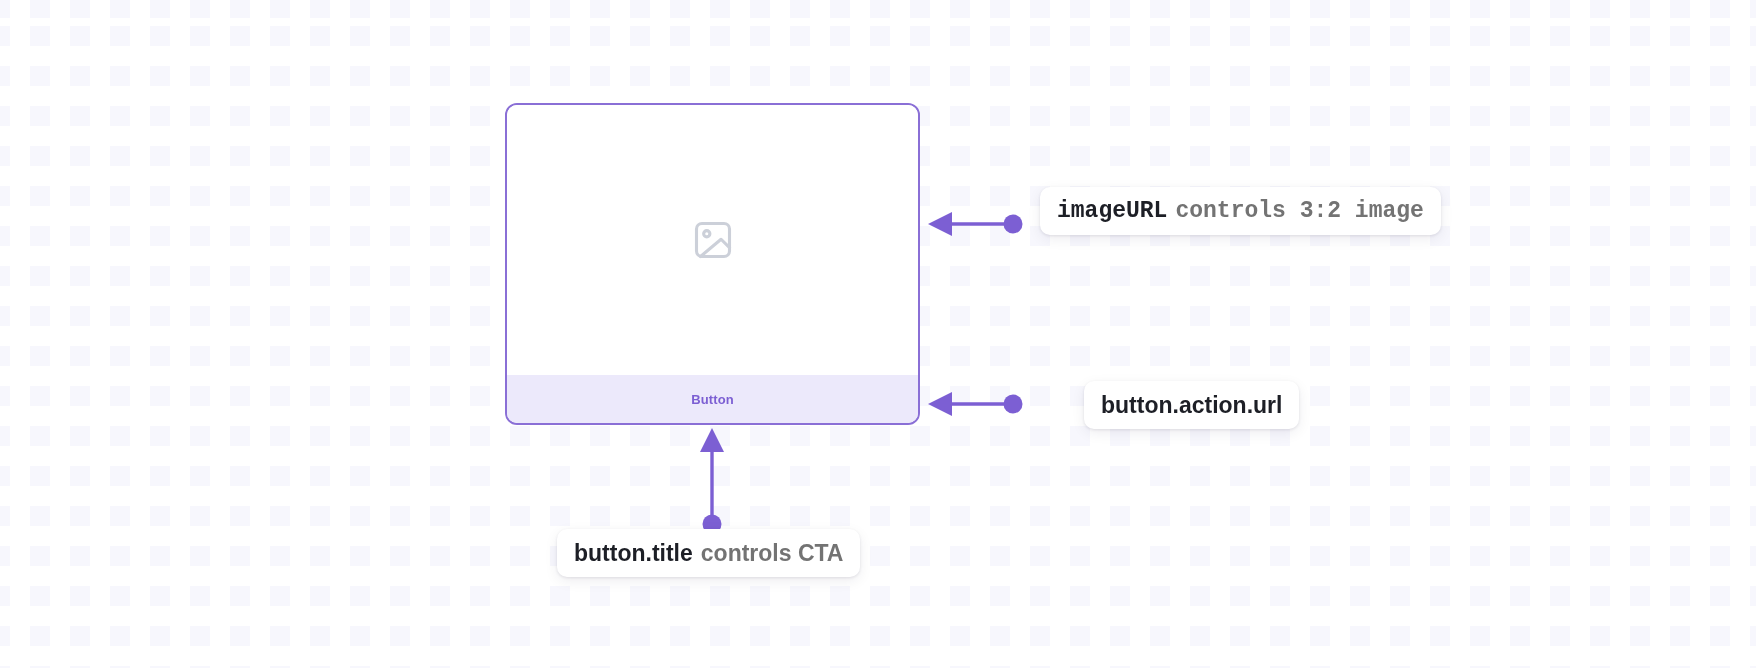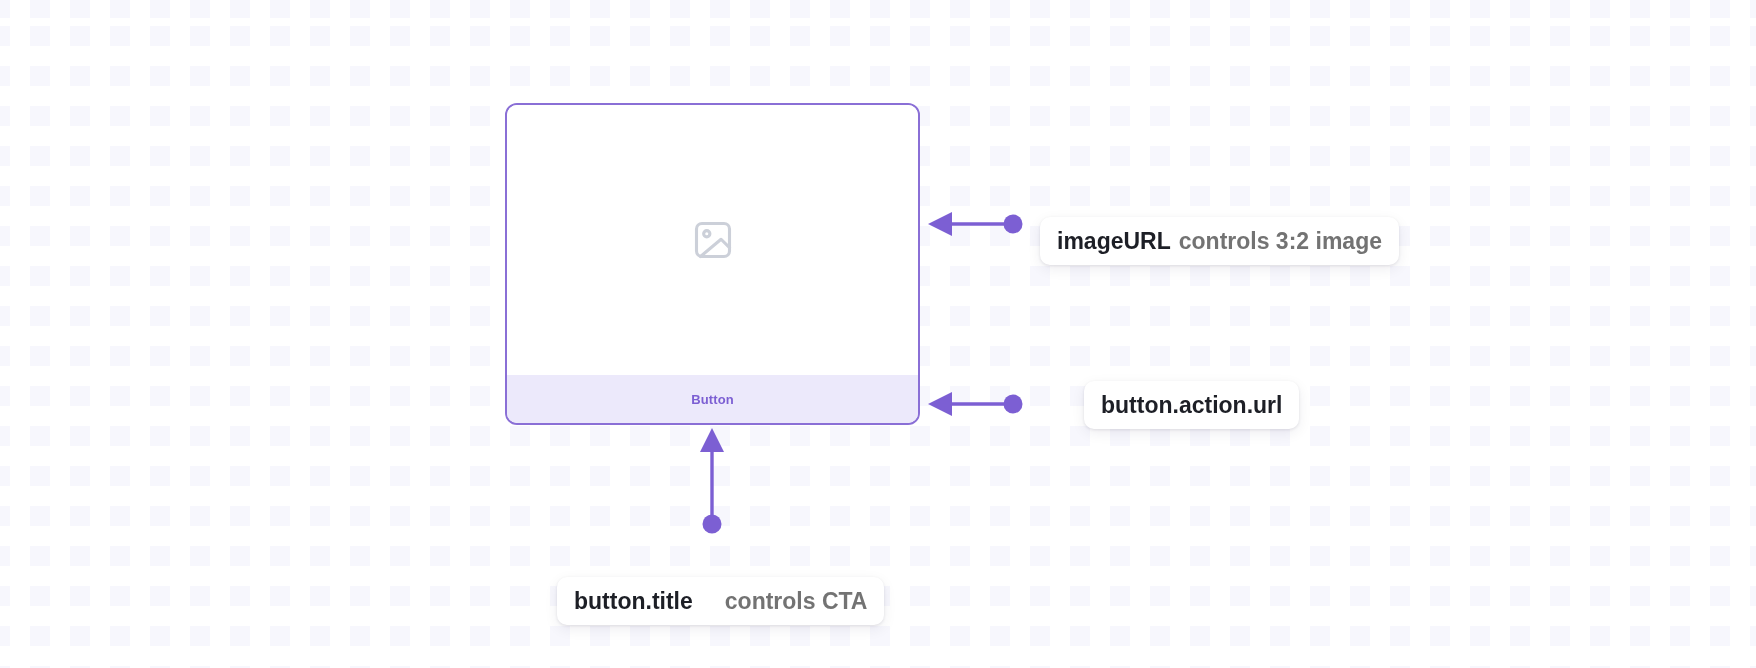--- a/index.html
+++ b/index.html
@@ -90,23 +90,23 @@
   .pill .code {
     color: #1d1f26;
     font-weight: 700;
   }
   .pill .desc {
     color: #737373;
     font-weight: 700;
     margin-left: 8px;
   }
 
-  #pill-image    { left: 1040px; top: 217px; }
+  #pill-image    { left: 1040px; top: 187px; font-family: Liberation Mono, monospace; }
   #pill-action   { left: 1084px; top: 381px; }
-  #pill-title    { left: 557px;  top: 577px; gap: 24px; }
+  #pill-title    { left: 557px;  top: 529px; }
 
   
   #connectors {
     position: absolute;
     inset: 0;
     width: 1756px;
     height: 668px;
     pointer-events: none;
   }
 </style>

